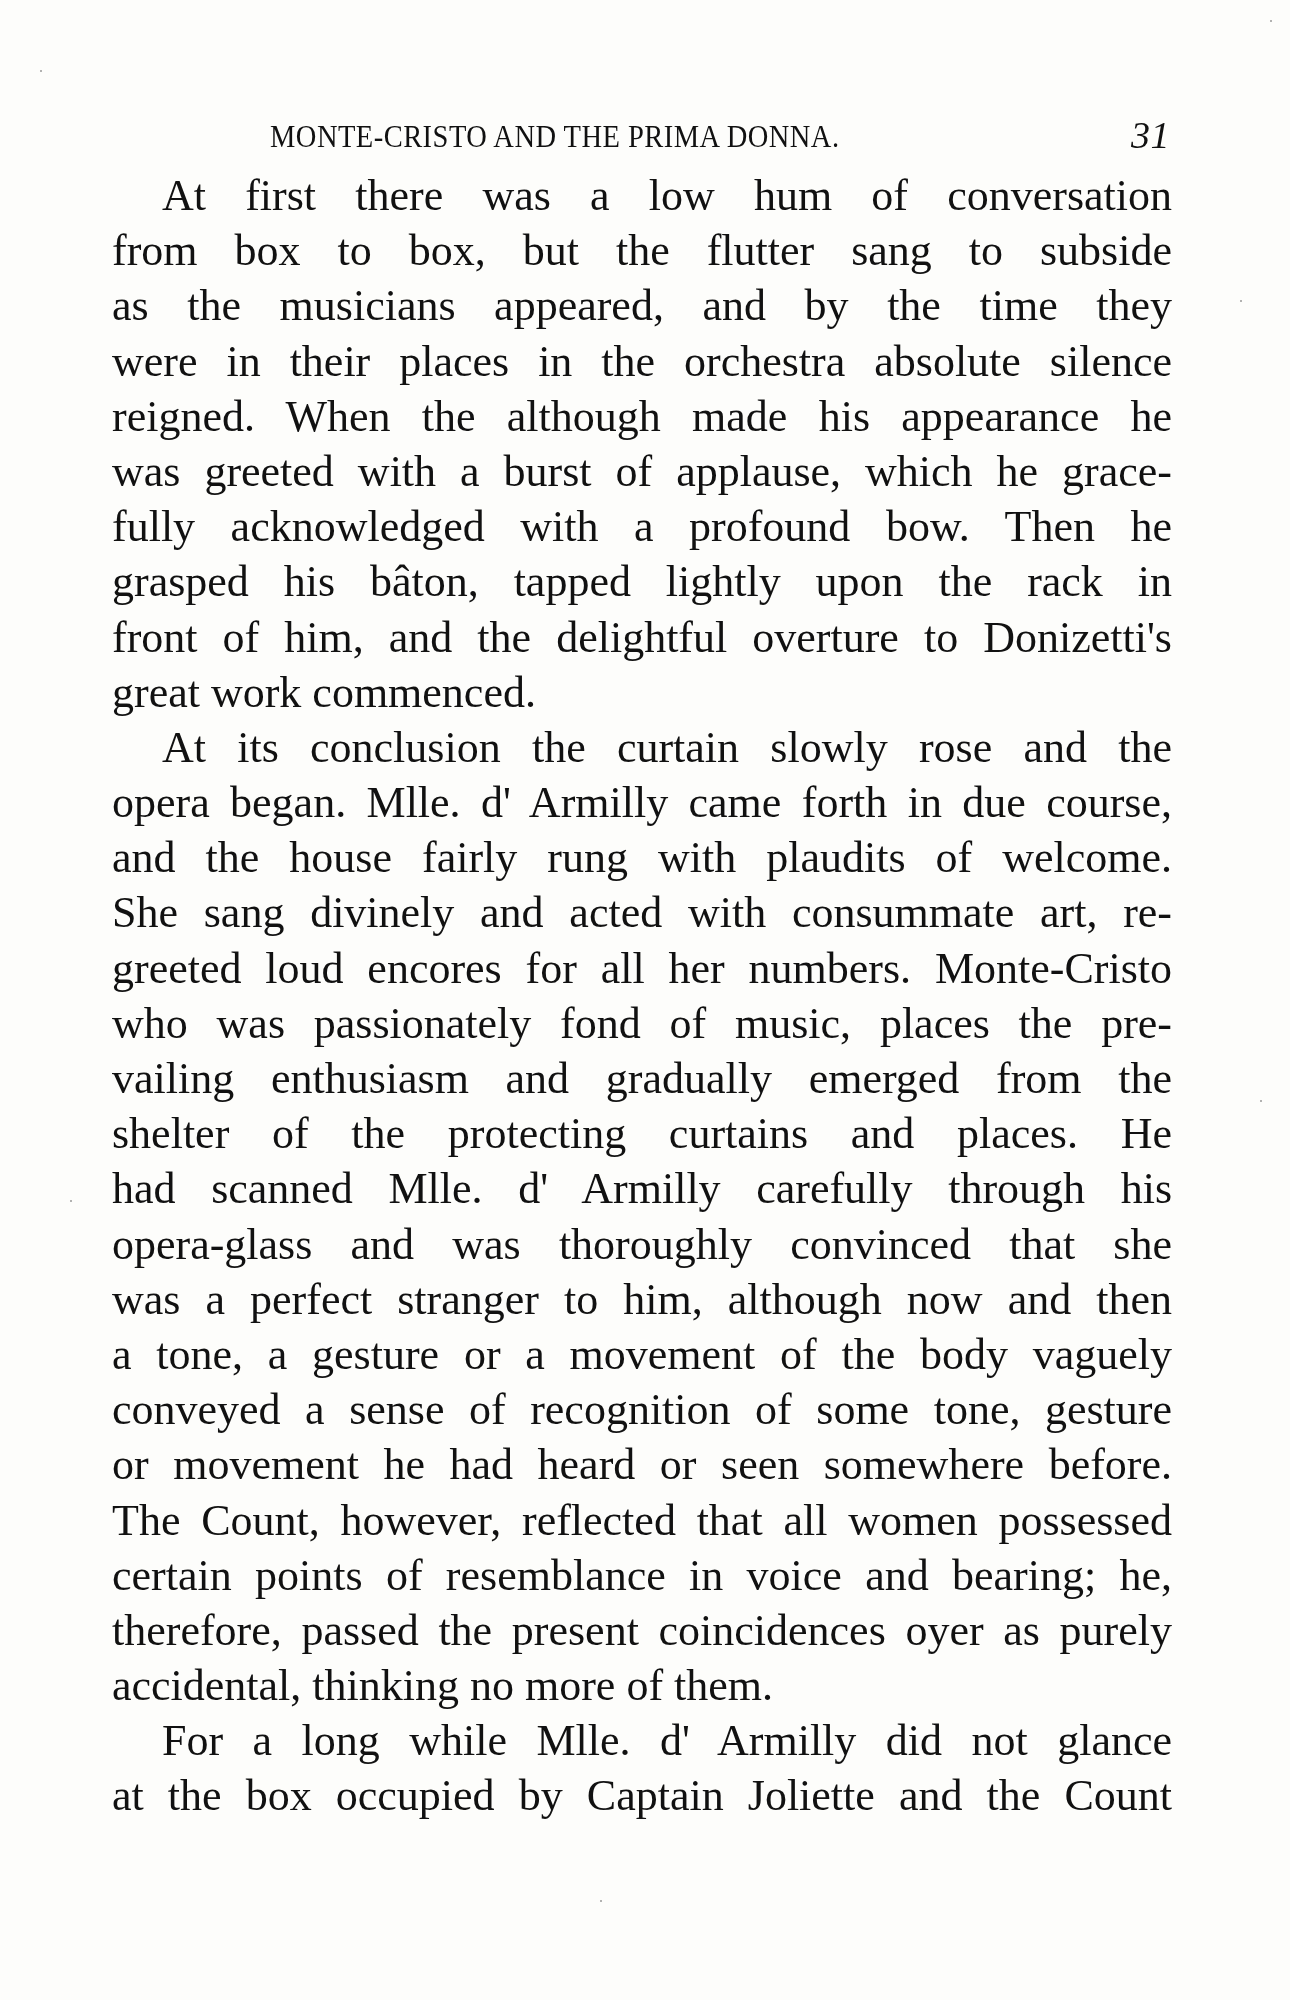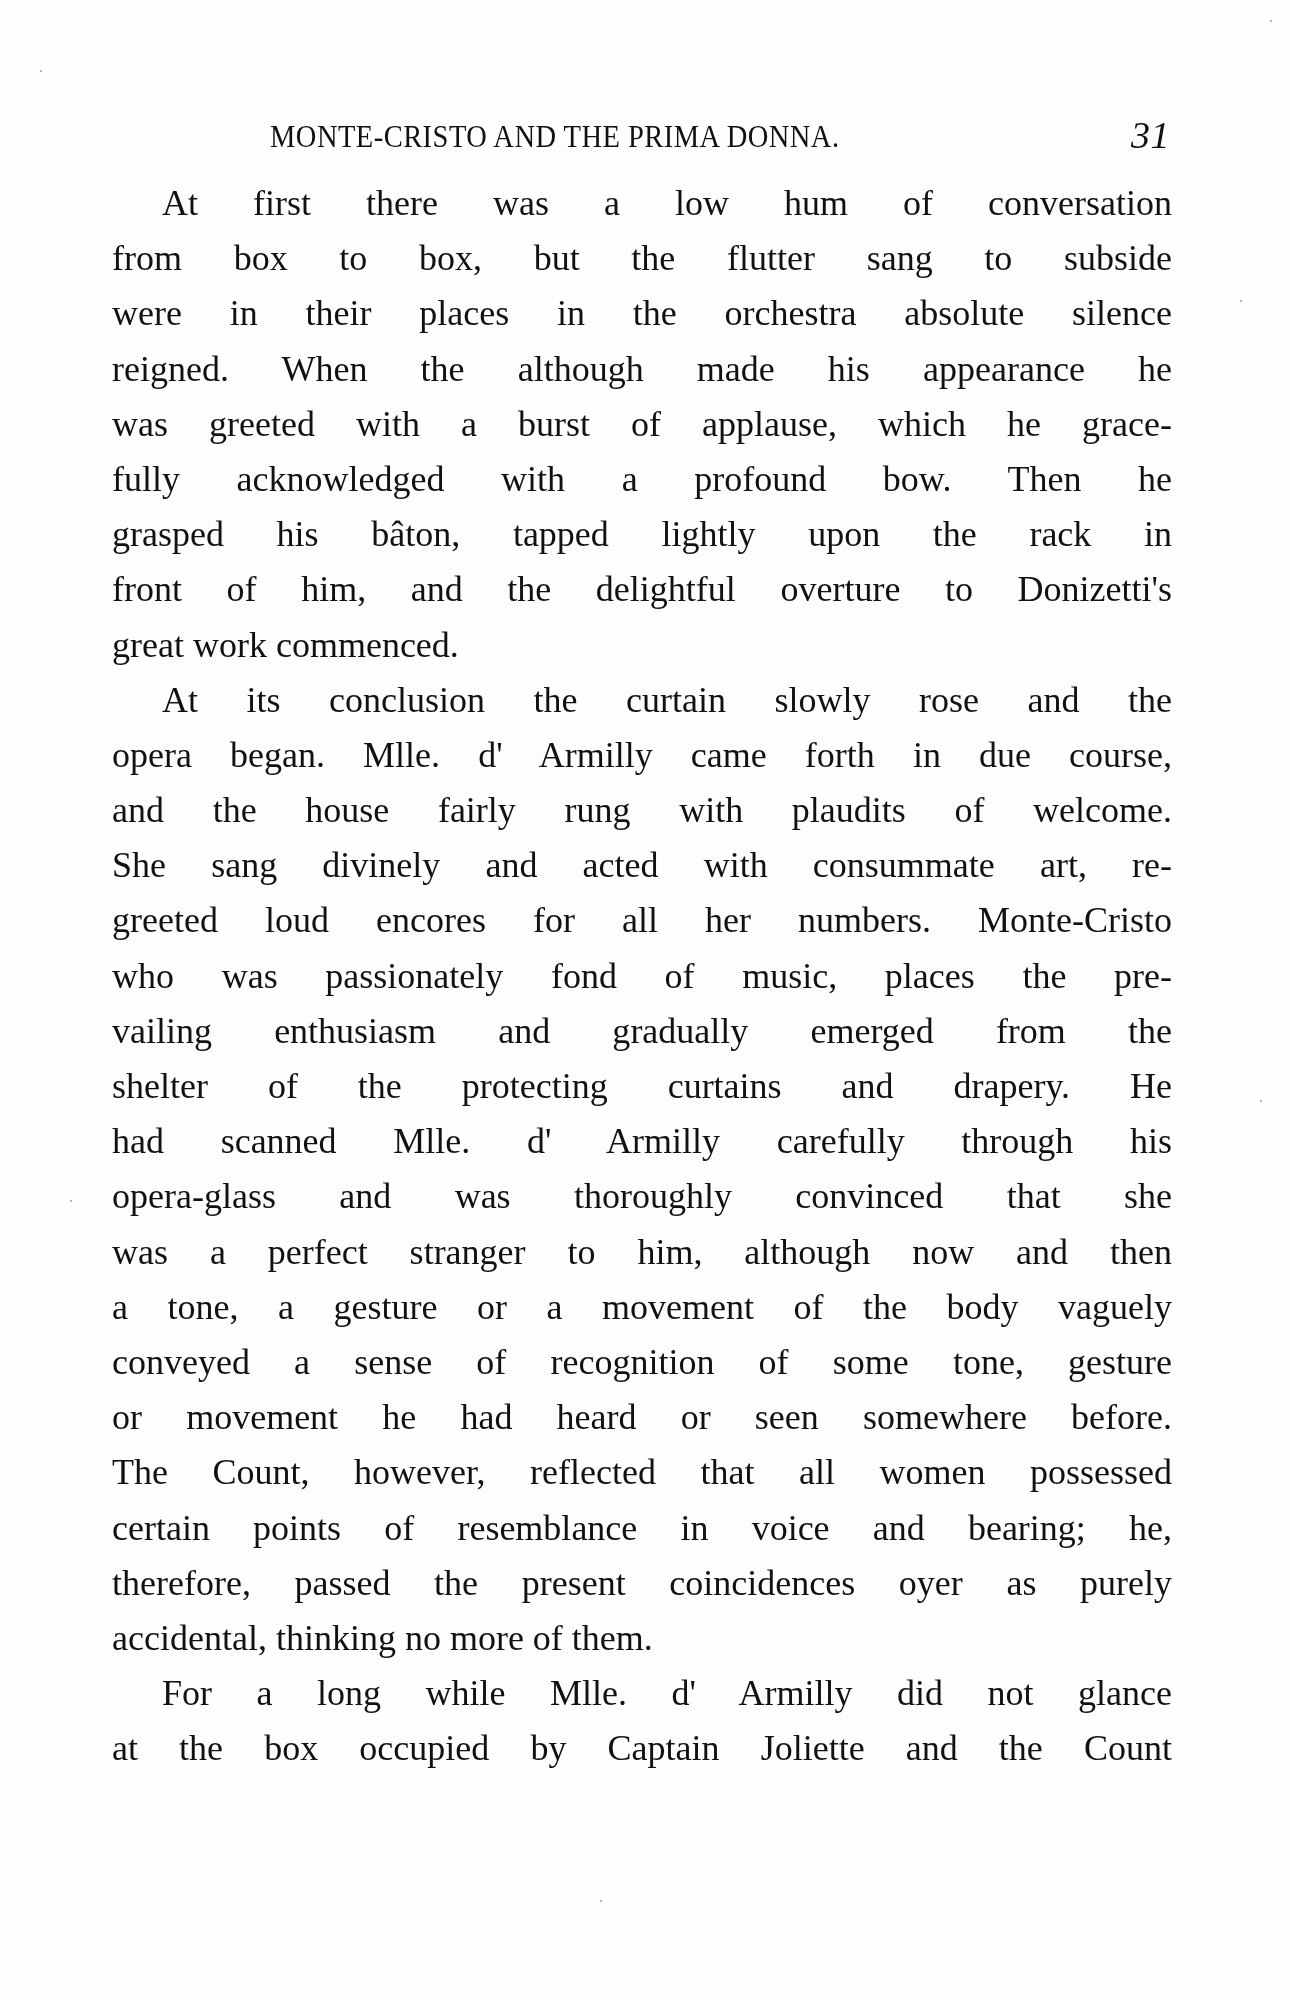--- a/index.html
+++ b/index.html
@@ -42,24 +42,24 @@
   }
   .running-head .folio {
     position: absolute;
     right: 0;
     top: -2px;
     font-size: 38px;
     font-style: italic;
   }
   .body-text {
     position: absolute;
-    top: 176px;
+    top: 168px;
     left: 112px;
     width: 1060px;
-    font-size: 36px;
+    font-size: 44px;
     line-height: 55.2px;
     text-align: justify;
     text-align-last: justify;
   }
   .body-text p {
     margin: 0;
   }
   .line {
     display: block;
     text-align: justify;
@@ -88,37 +88,38 @@
 
   <div class="running-head">
     <span class="title">MONTE-CRISTO AND THE PRIMA DONNA.</span>
     <span class="folio">31</span>
   </div>
 
   <div class="body-text">
     <p>
       <span class="line indent">At first there was a low hum of conversation</span>
       <span class="line">from box to box, but the flutter sang to subside</span>
+      <span class="line">as the musicians appeared, and by the time they</span>
       <span class="line">were in their places in the orchestra absolute silence</span>
       <span class="line">reigned. When the although made his appearance he</span>
       <span class="line">was greeted with a burst of applause, which he grace-</span>
       <span class="line">fully acknowledged with a profound bow. Then he</span>
       <span class="line">grasped his bâton, tapped lightly upon the rack in</span>
       <span class="line">front of him, and the delightful overture to Donizetti's</span>
       <span class="line last">great work commenced.</span>
     </p>
     <p>
       <span class="line indent">At its conclusion the curtain slowly rose and the</span>
       <span class="line">opera began. Mlle. d' Armilly came forth in due course,</span>
       <span class="line">and the house fairly rung with plaudits of welcome.</span>
       <span class="line">She sang divinely and acted with consummate art, re-</span>
       <span class="line">greeted loud encores for all her numbers. Monte-Cristo</span>
       <span class="line">who was passionately fond of music, places the pre-</span>
       <span class="line">vailing enthusiasm and gradually emerged from the</span>
-      <span class="line">shelter of the protecting curtains and drapery. He</span>
+      <span class="line">shelter of the protecting curtains and places. He</span>
       <span class="line">had scanned Mlle. d' Armilly carefully through his</span>
       <span class="line">opera-glass and was thoroughly convinced that she</span>
       <span class="line">was a perfect stranger to him, although now and then</span>
       <span class="line">a tone, a gesture or a movement of the body vaguely</span>
       <span class="line">conveyed a sense of recognition of some tone, gesture</span>
       <span class="line">or movement he had heard or seen somewhere before.</span>
       <span class="line">The Count, however, reflected that all women possessed</span>
       <span class="line">certain points of resemblance in voice and bearing; he,</span>
       <span class="line">therefore, passed the present coincidences oyer as purely</span>
       <span class="line last">accidental, thinking no more of them.</span>

